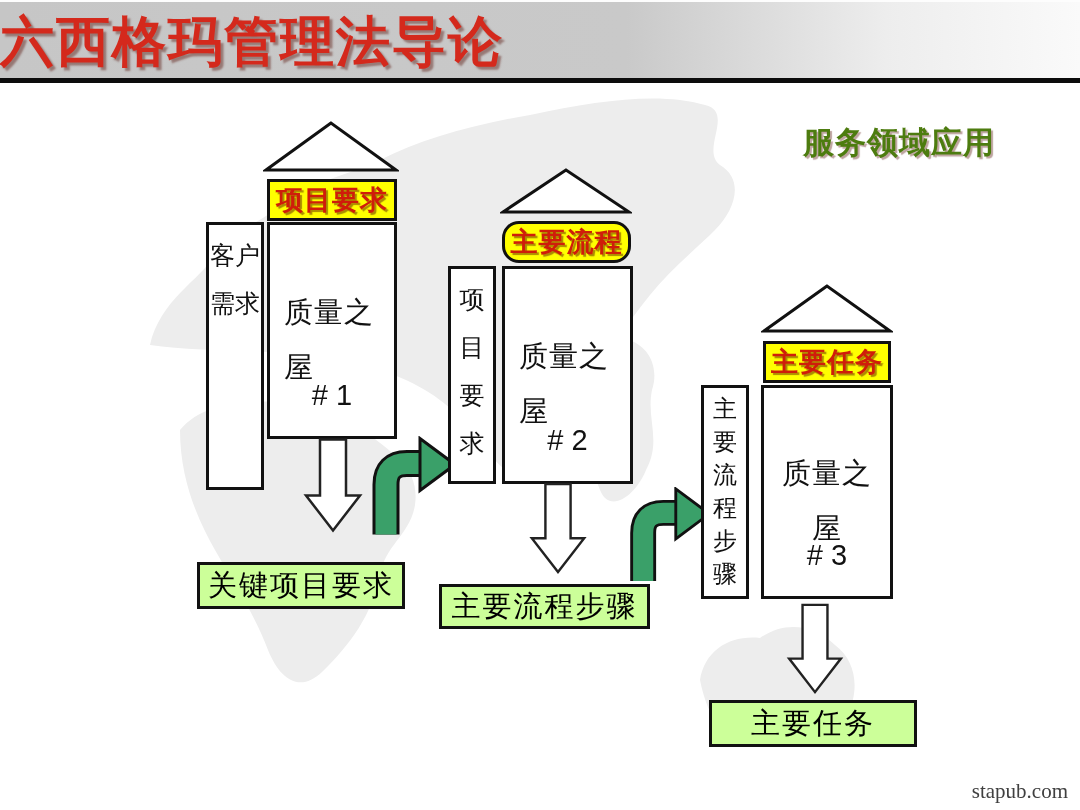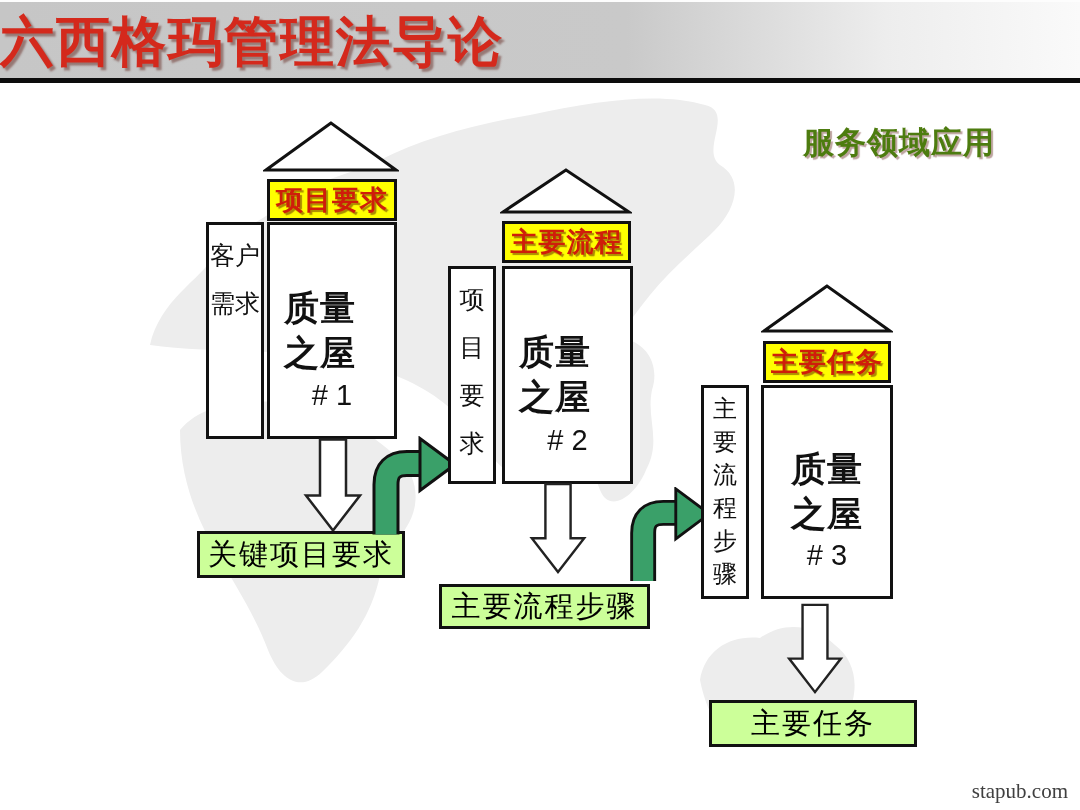--- a/index.html
+++ b/index.html
@@ -25,51 +25,51 @@
   .outline-box{background:#ffffff;border:3px solid #111;box-sizing:border-box;}
   .yellow-label{background:#ffff00;border:3px solid #111;box-sizing:border-box;
         display:flex;align-items:center;justify-content:center;
         font-size:27px;font-weight:bold;color:#cf1d0a;letter-spacing:1px;
         text-shadow:2px 2px 1px rgba(100,40,0,0.55);}
   .side-box{background:#ffffff;border:3px solid #111;box-sizing:border-box;
         font-size:25px;color:#111;text-align:center;word-break:break-all;}
   .result-box{background:#ccff99;border:3px solid #111;box-sizing:border-box;
         display:flex;align-items:center;justify-content:center;
         font-size:29px;color:#000;letter-spacing:2px;}
-  .hq-label{margin:60px 0 0 14px;font-size:35px;line-height:45px;color:#111;
-        width:96px;word-break:break-all;letter-spacing:1px;font-weight:bold;}
+  .hq-label{margin:60px 0 0 14px;font-size:29px;line-height:55px;color:#111;
+        width:96px;word-break:break-all;letter-spacing:1px;}
   .hq-label.centered{margin:58px auto 0;text-align:center;}
   .hq-num{position:absolute;left:0;bottom:24px;width:100%;text-align:center;
         font-size:29px;color:#111;}
 
   
   .roof1{left:263px;top:120px;width:136px;height:53px;}
   .ylab1{left:267px;top:179px;width:130px;height:42px;}
-  .side1{left:206px;top:222px;width:58px;height:217px;line-height:48px;padding-top:6px;}
+  .side1{left:206px;top:222px;width:58px;height:268px;line-height:48px;padding-top:6px;}
   .main1{left:267px;top:222px;width:130px;height:217px;}
   
   .roof2{left:500px;top:167px;width:132px;height:48px;}
-  .ylab2{left:502px;top:221px;width:129px;height:42px;}
+  .ylab2{left:502px;top:221px;width:129px;height:42px;border-radius:17px;}
   .side2{left:448px;top:266px;width:48px;height:218px;line-height:48px;padding-top:6px;}
   .main2{left:502px;top:266px;width:131px;height:218px;}
   
   .roof3{left:761px;top:283px;width:132px;height:51px;}
   .ylab3{left:763px;top:341px;width:128px;height:42px;}
   .side3{left:701px;top:385px;width:48px;height:214px;font-size:24px;line-height:33px;padding-top:4px;}
   .main3{left:761px;top:385px;width:132px;height:214px;}
 
   
   .darr1{left:303px;top:437px;width:60px;height:97px;}
   .darr2{left:528px;top:482px;width:60px;height:93px;}
   .darr3{left:785px;top:603px;width:60px;height:92px;}
   .carr1{left:372px;top:436px;width:85px;height:99px;}
   .carr2{left:628px;top:487px;width:85px;height:94px;}
 
   
-  .res1{left:197px;top:531px;width:208px;height:47px;}
+  .res1{left:197px;top:562px;width:208px;height:47px;}
   .res2{left:439px;top:584px;width:211px;height:45px;}
   .res3{left:709px;top:700px;width:208px;height:47px;}
 
   .watermark{position:absolute;right:12px;bottom:6px;z-index:2;
         font-family:"Liberation Serif",serif;font-size:21px;color:#404040;}
 </style>
 </head>
 <body>
 
 <div class="slide">

